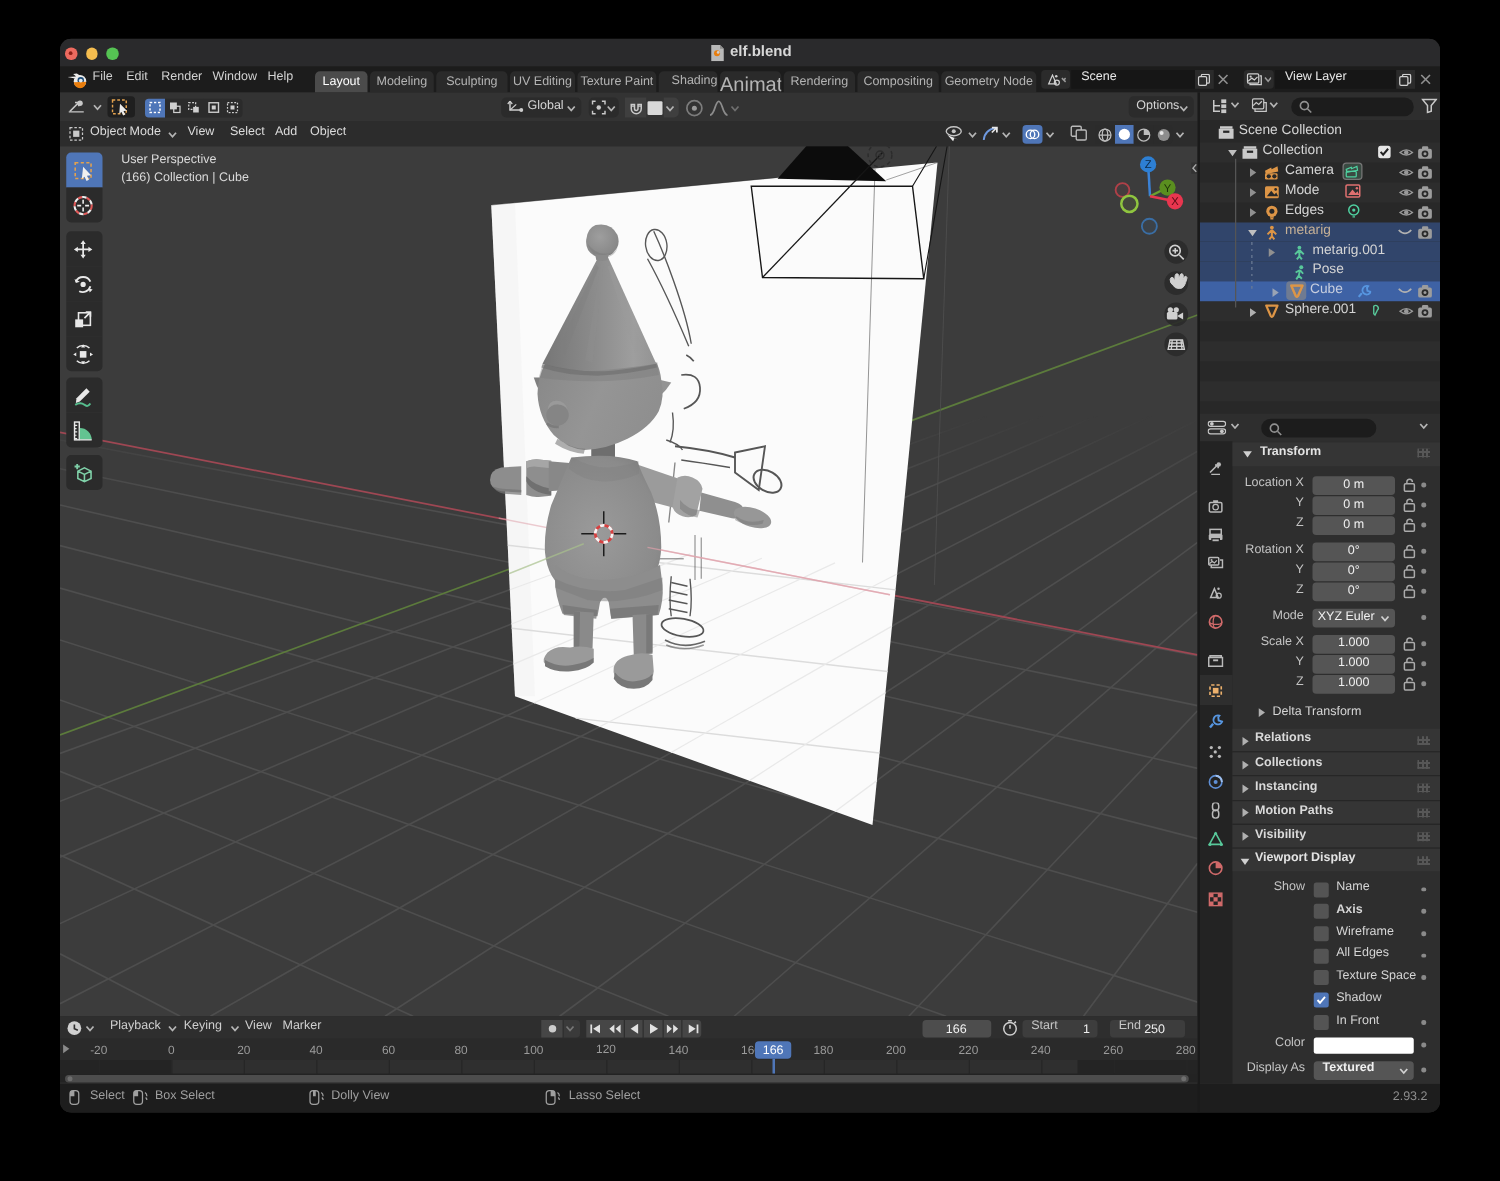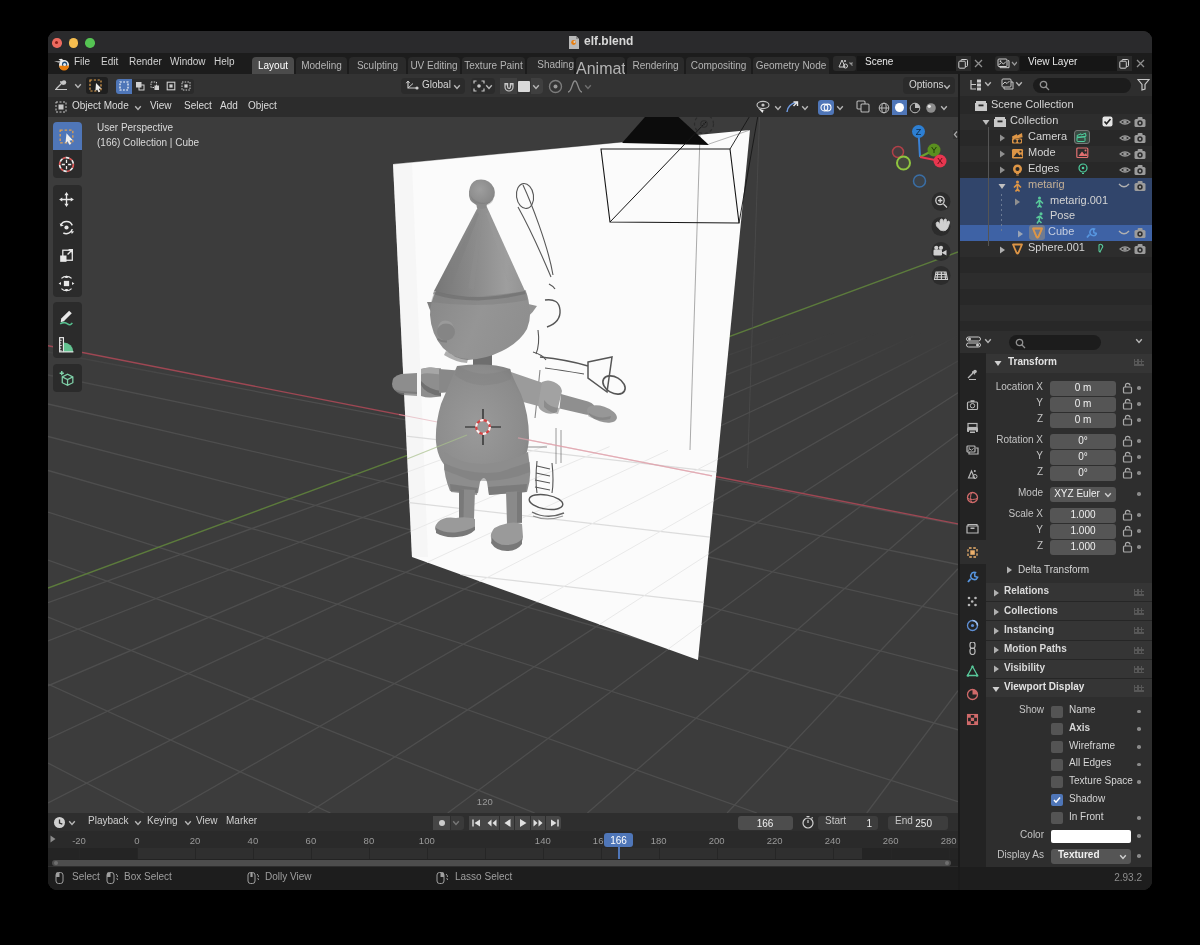--- a/index.html
+++ b/index.html
@@ -565,21 +565,21 @@
 <svg class="ab" style="left:1px;top:803px" width="8" height="10" viewBox="0 0 8 10">
       <path d="M1.5 1.5 L6.5 5 L1.5 8.5 Z" fill="#8a8a8a"></path>
     </svg>
     <div class="tx" style="left:11.0px;width:40px;text-align:center;top:803.5px;font-size:9.5px;color:#9a9a9a">-20</div>
 <div class="tx" style="left:69.0px;width:40px;text-align:center;top:803.5px;font-size:9.5px;color:#9a9a9a">0</div>
 <div class="tx" style="left:127.0px;width:40px;text-align:center;top:803.5px;font-size:9.5px;color:#9a9a9a">20</div>
 <div class="tx" style="left:184.9px;width:40px;text-align:center;top:803.5px;font-size:9.5px;color:#9a9a9a">40</div>
 <div class="tx" style="left:242.9px;width:40px;text-align:center;top:803.5px;font-size:9.5px;color:#9a9a9a">60</div>
 <div class="tx" style="left:300.9px;width:40px;text-align:center;top:803.5px;font-size:9.5px;color:#9a9a9a">80</div>
 <div class="tx" style="left:358.8px;width:40px;text-align:center;top:803.5px;font-size:9.5px;color:#9a9a9a">100</div>
-<div class="tx" style="left:416.8px;width:40px;text-align:center;top:765px;font-size:9.5px;color:#9a9a9a">120</div>
+<div class="tx" style="left:416.8px;width:40px;text-align:center;top:803px;font-size:9.5px;color:#9a9a9a">120</div>
 <div class="tx" style="left:474.8px;width:40px;text-align:center;top:803.5px;font-size:9.5px;color:#9a9a9a">140</div>
 <div class="tx" style="left:532.8px;width:40px;text-align:center;top:803.5px;font-size:9.5px;color:#9a9a9a">160</div>
 <div class="tx" style="left:590.7px;width:40px;text-align:center;top:803.5px;font-size:9.5px;color:#9a9a9a">180</div>
 <div class="tx" style="left:648.7px;width:40px;text-align:center;top:803.5px;font-size:9.5px;color:#9a9a9a">200</div>
 <div class="tx" style="left:706.7px;width:40px;text-align:center;top:803.5px;font-size:9.5px;color:#9a9a9a">220</div>
 <div class="tx" style="left:764.6px;width:40px;text-align:center;top:803.5px;font-size:9.5px;color:#9a9a9a">240</div>
 <div class="tx" style="left:822.6px;width:40px;text-align:center;top:803.5px;font-size:9.5px;color:#9a9a9a">260</div>
 <div class="tx" style="left:880.6px;width:40px;text-align:center;top:803.5px;font-size:9.5px;color:#9a9a9a">280</div>
 <div class="ab" style="left:0px;top:817px;width:910px;height:11px;background:#242424;border-radius:0px;"></div>
 <div class="ab" style="left:89px;top:817px;width:725px;height:11px;background:#2f2f2f;border-radius:0px;"></div>

